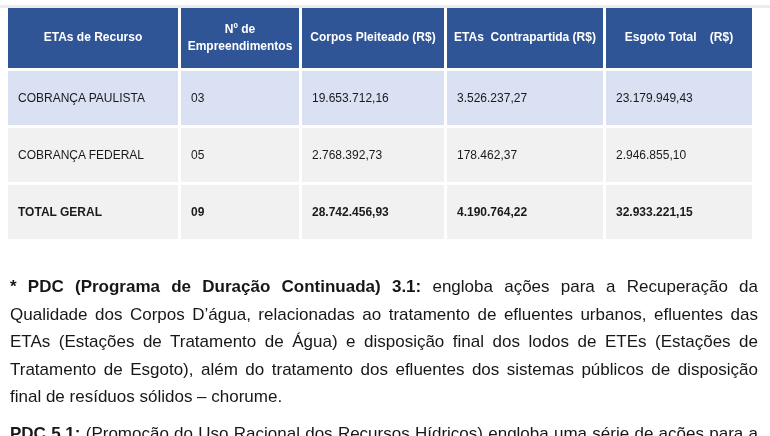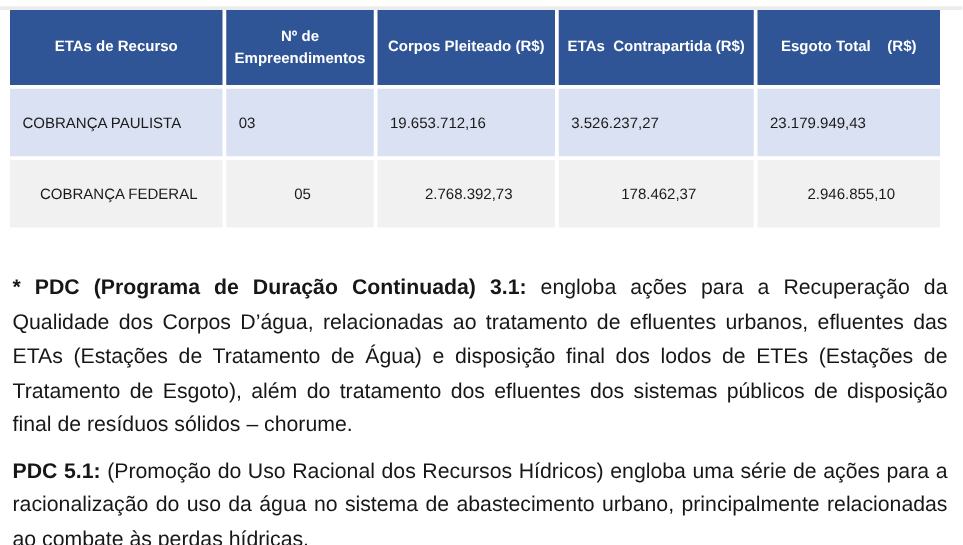--- a/index.html
+++ b/index.html
@@ -45,21 +45,21 @@
   }
   table.funding td {
     height: 54px;
     font-size: 12px;
     vertical-align: middle;
     padding: 0 6px 0 10px;
     white-space: nowrap;
     overflow: hidden;
   }
   tr.row-blue td { background: #D9E1F2; }
-  tr.row-gray td { background: #F1F1F1; text-align: center; }
+  tr.row-gray td { background: #F1F1F1; }
   tr.total-row td { font-weight: bold; }
   .notes {
     margin: 31px 12px 0 10px;
     font-size: 17px;
     line-height: 1.62;
     text-align: justify;
     color: #171717;
   }
   .notes p { margin: 0 0 9px 0; }
   .notes b { font-weight: bold; }
@@ -96,20 +96,27 @@
         <td>3.526.237,27</td>
         <td>23.179.949,43</td>
       </tr>
       <tr class="row-gray">
         <td>COBRANÇA FEDERAL</td>
         <td>05</td>
         <td>2.768.392,73</td>
         <td>178.462,37</td>
         <td>2.946.855,10</td>
       </tr>
+      <tr class="row-gray total-row">
+        <td>TOTAL GERAL</td>
+        <td>09</td>
+        <td>28.742.456,93</td>
+        <td>4.190.764,22</td>
+        <td>32.933.221,15</td>
+      </tr>
     </tbody>
   </table>
 
   <div class="notes">
     <p><b>* PDC (Programa de Duração Continuada) 3.1:</b><span> engloba ações para a Recuperação da Qualidade dos Corpos D’água, relacionadas ao tratamento de efluentes urbanos, efluentes das ETAs (Estações de Tratamento de Água) e disposição final dos lodos de ETEs (Estações de Tratamento de Esgoto), além do tratamento dos efluentes dos sistemas públicos de disposição final de resíduos sólidos – chorume.</span></p>
     <p><b>PDC 5.1:</b><span> (Promoção do Uso Racional dos Recursos Hídricos) engloba uma série de ações para a racionalização do uso da água no sistema de abastecimento urbano, principalmente relacionadas ao combate às perdas hídricas.</span></p>
   </div>
 </div>
 
 </body></html>

